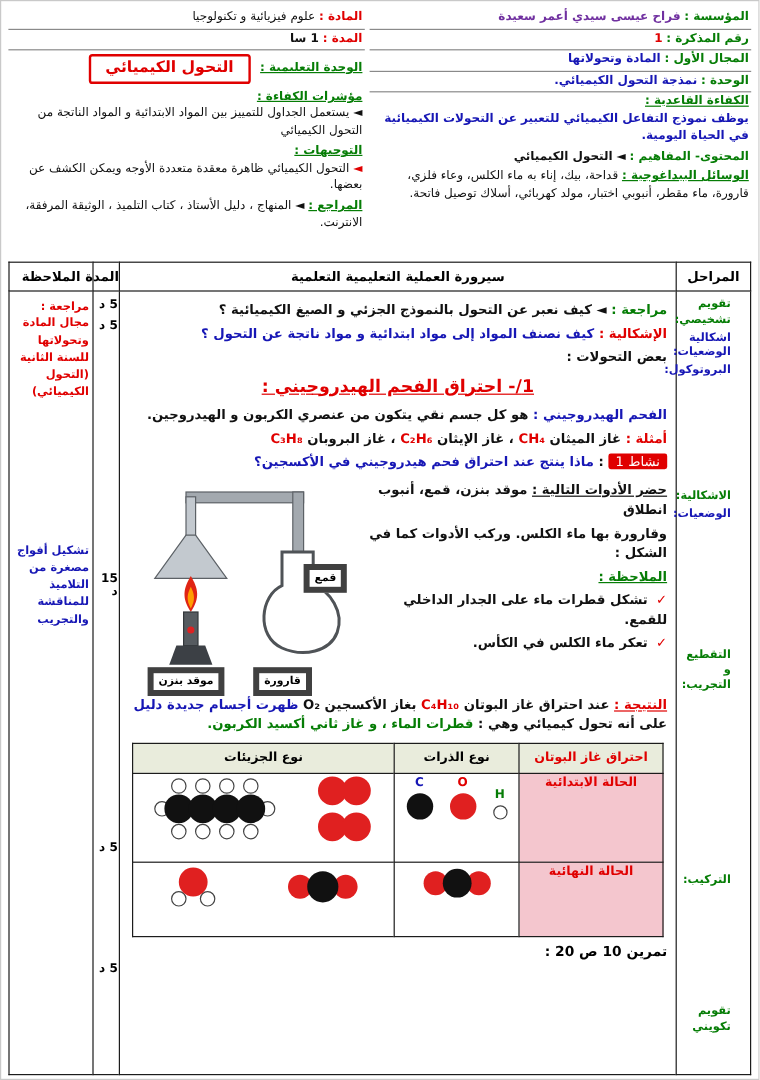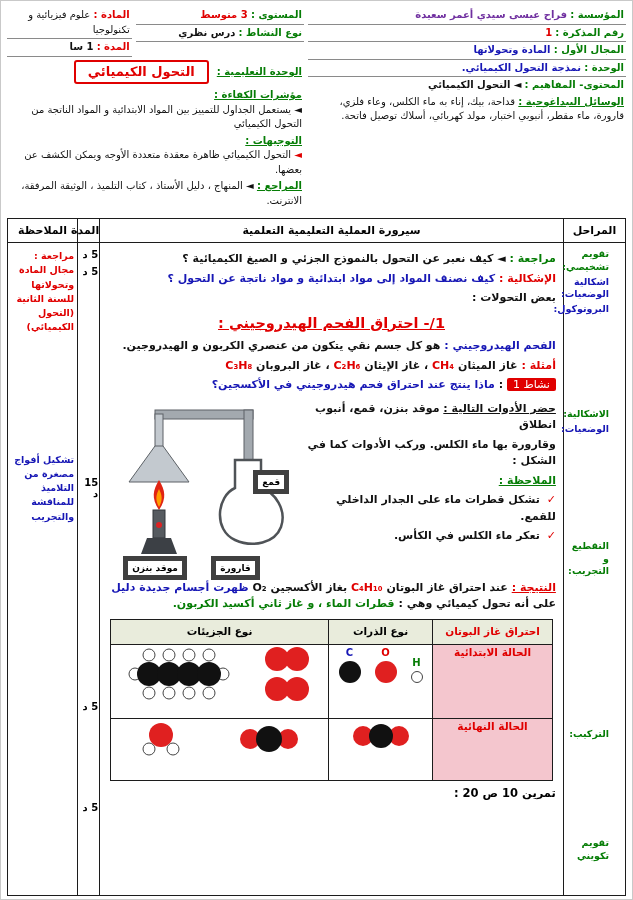--- a/index.html
+++ b/index.html
@@ -103,42 +103,36 @@
       </div>
       <div class="hrow bb">
         <span class="lbl g">المجال الأول :</span>
         <span class="b bold">المادة وتحولاتها</span>
       </div>
       <div class="hrow bb">
         <span class="lbl g">الوحدة :</span>
         <span class="b bold">نمذجة التحول الكيميائي.</span>
       </div>
       <div class="hrow">
+        <span class="lbl g u">الكفاءة القاعدية :</span><br>
+        <span class="b bold">يوظف نموذج التفاعل الكيميائي للتعبير عن التحولات الكيميائية في الحياة اليومية.</span>
+      </div>
+      <div class="hrow">
         <span class="lbl g">المحتوى- المفاهيم :</span>
         <span class="k">◄</span>
         <span class="k bold">التحول الكيميائي</span>
       </div>
       <div class="hrow">
         <span class="lbl g u">الوسائل البيداغوجية :</span>
         <span class="k">قداحة، بيك، إناء به ماء الكلس، وعاء فلزي، قارورة، ماء مقطر، أنبوبي اختبار، مولد كهربائي، أسلاك توصيل فاتحة.</span>
       </div>
     </div>
 
     <div class="hwrap">
       <div class="htop">
-        <div class="hcol-m">
-          <div class="hrow bb">
-            <span class="lbl g">المستوى :</span>
-            <span class="r bold">3 متوسط</span>
-          </div>
-          <div class="hrow bb">
-            <span class="lbl g">نوع النشاط :</span>
-            <span class="k bold">درس نظري</span>
-          </div>
-        </div>
         <div class="hcol-l">
           <div class="hrow bb">
             <span class="lbl r">المادة :</span>
             <span class="k">علوم فيزيائية و تكنولوجيا</span>
           </div>
           <div class="hrow bb">
             <span class="lbl r">المدة :</span>
             <span class="k bold">1 سا</span>
           </div>
         </div>

